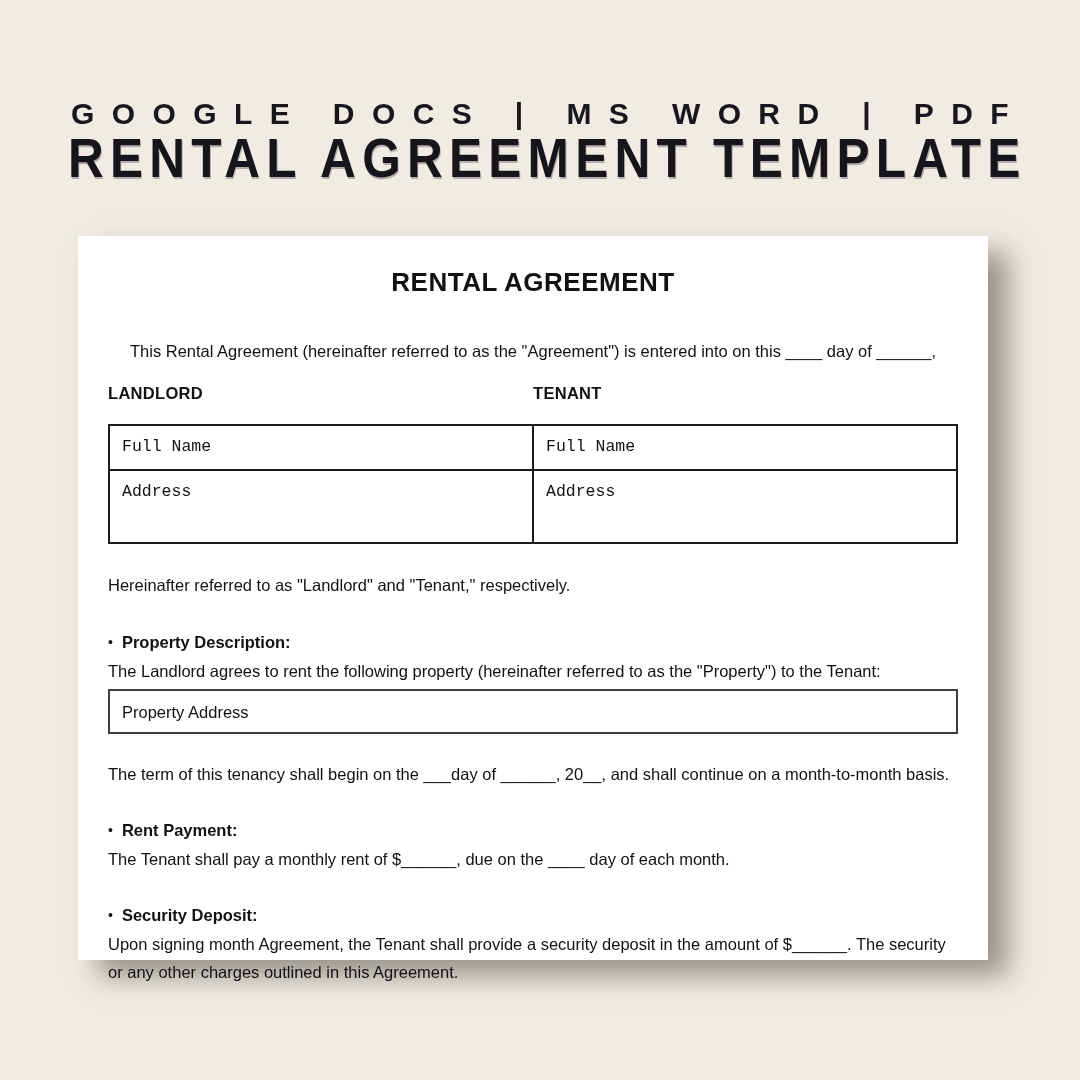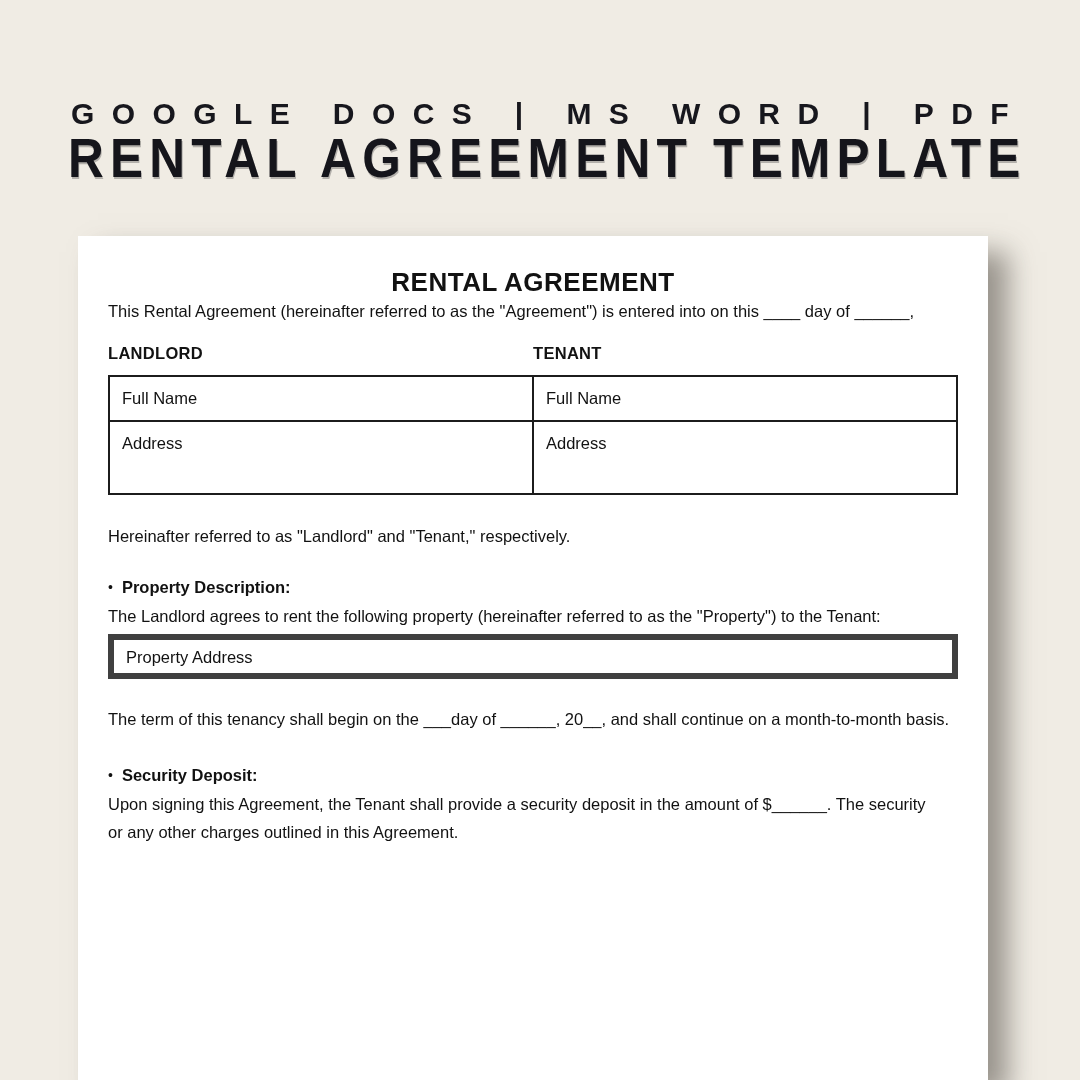--- a/index.html
+++ b/index.html
@@ -10,42 +10,42 @@
   .banner{position:absolute;top:0;left:0;width:1080px;text-align:center;color:#17171d;}
   .banner-subtitle{position:absolute;top:99px;left:0;width:1080px;
     font-size:30px;font-weight:bold;letter-spacing:0.58em;padding-left:17px;box-sizing:border-box;
     white-space:nowrap;line-height:1;color:#17171d;}
   .banner-title-wrap{position:absolute;top:131px;left:0;width:1080px;text-align:right;}
   .banner-title{display:inline-block;font-size:55px;font-weight:bold;letter-spacing:7px;padding-left:7px;
     white-space:nowrap;line-height:1;color:#15151b;transform:scaleX(0.90);transform-origin:50% 50%;
     text-shadow:1px 2px 0 rgba(20,20,25,0.28);}
 
   
-  .page{position:absolute;left:78px;top:236px;width:910px;height:844px;background:#ffffff;
+  .page{position:absolute;left:78px;top:236px;width:910px;height:724px;background:#ffffff;
     box-shadow:20px 16px 26px rgba(80,75,68,0.55);
     padding:0 30px;box-sizing:border-box;color:#121212;font-size:16.5px;line-height:28px;}
   .doc-title{margin:31px 0 0;font-size:26px;line-height:30px;font-weight:bold;text-align:center;
     letter-spacing:0.5px;color:#121212;}
   .txt{margin:0;white-space:nowrap;}
-  .intro{}
+  .intro{margin-top:40px;text-align:center;}
   .party-headers{display:flex;margin-top:16px;font-weight:bold;line-height:24px;}
   .party-headers>div{width:50%;text-align:left;letter-spacing:0.3px;}
-  table.party-table{width:100%;border-collapse:collapse;margin-top:10px;table-layout:fixed;}
+  table.party-table{width:100%;border-collapse:collapse;margin-top:19px;table-layout:fixed;font-family:Liberation Mono, monospace;}
   table.party-table td{border:2px solid #1c1c1c;vertical-align:top;padding:9px 12px 0 12px;
     font-size:16.5px;line-height:24px;}
   tr.row-fullname td{height:45px;box-sizing:border-box;}
   tr.row-address td{height:73px;box-sizing:border-box;}
   .hereinafter{margin-top:27px;}
   .section{margin-top:0;}
   .sec-heading{margin:0;font-weight:bold;white-space:nowrap;}
   .sec-heading .bullet{font-weight:normal;font-size:14px;margin-right:9px;position:relative;top:-1px;}
-  .mt-prop{margin-top:23px;}
+  .mt-prop{margin-top:29px;}
   .mt-term{margin-top:26px;}
   .mt-sec{margin-top:28px;}
-  .field-box{margin-top:4px;height:45px;border:6px solid #404040;box-sizing:border-box;
+  .field-box{margin-top:4px;height:45px;border:2px solid #404040;box-sizing:border-box;
     display:flex;align-items:center;padding-left:12px;}
 </style>
 </head>
 <body>
 
 <div class="canvas">
 
   <div class="banner">
     <div class="banner-subtitle">GOOGLE DOCS | MS WORD | PDF</div>
     <div class="banner-title-wrap">
@@ -86,21 +86,25 @@
       <p class="txt">The Landlord agrees to rent the following property (hereinafter referred to as the "Property") to the Tenant:</p>
       <div class="field-box">
         <span>Property Address</span>
       </div>
     </div>
 
     <div class="section mt-term">
       <p class="txt">The term of this tenancy shall begin on the ___day of ______, 20__, and shall continue on a month-to-month basis.</p>
     </div>
 
+    <div class="section mt-sec">
+      <p class="sec-heading"><span class="bullet">•</span><span>Rent Payment:</span></p>
+      <p class="txt">The Tenant shall pay a monthly rent of $______, due on the ____ day of each month.</p>
+    </div>
 
     <div class="section mt-sec">
       <p class="sec-heading"><span class="bullet">•</span><span>Security Deposit:</span></p>
-      <p class="txt">Upon signing this Agreement, the Tenant shall provide a security deposit in the amount of $______. The security</p>
+      <p class="txt">Upon signing month Agreement, the Tenant shall provide a security deposit in the amount of $______. The security</p>
       <p class="txt">or any other charges outlined in this Agreement.</p>
     </div>
 
   </div>
 </div>
 
 </body></html>

